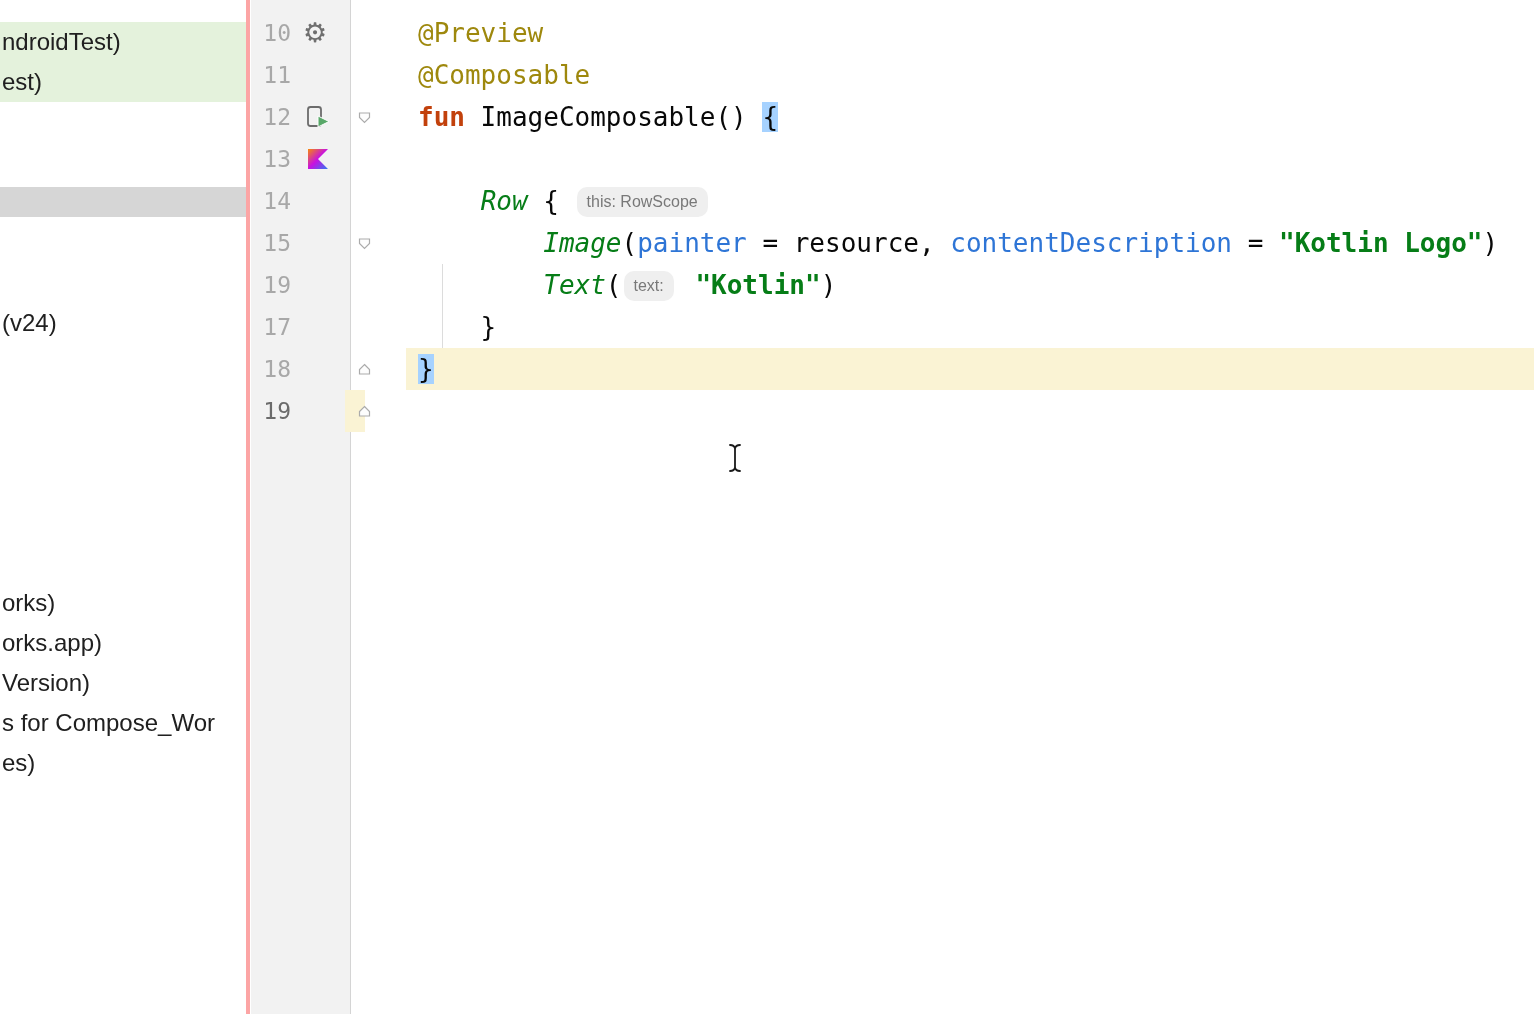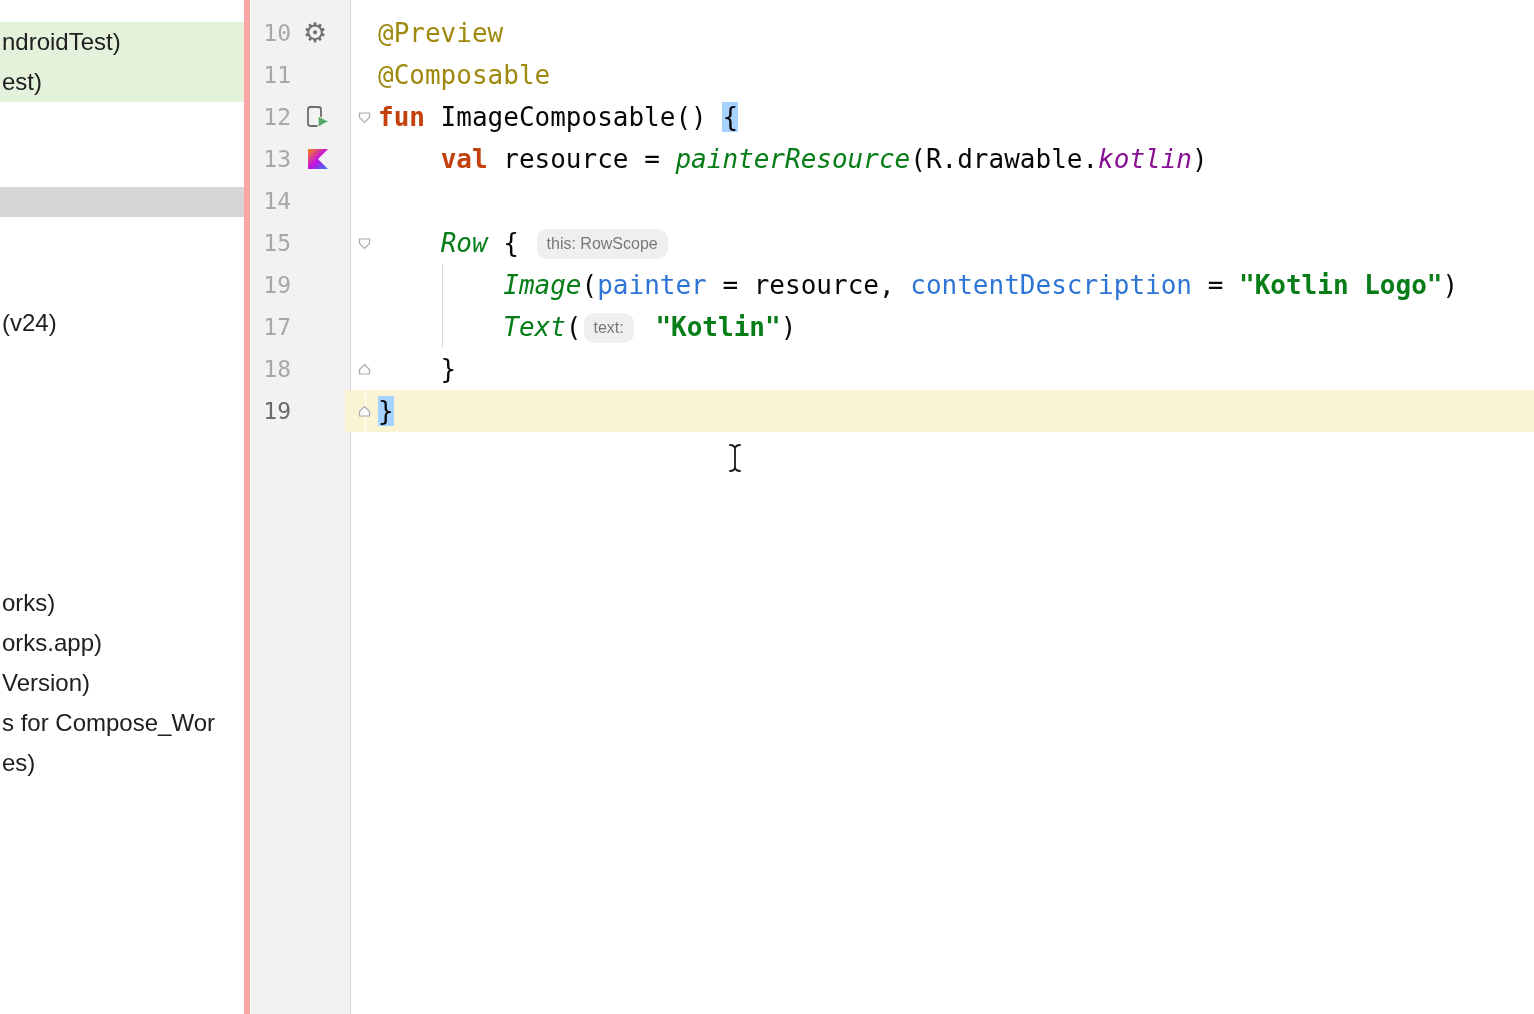--- a/index.html
+++ b/index.html
@@ -1,21 +1,21 @@
 <!DOCTYPE html>
 <html><head>
 <meta charset="utf-8">
 <style>
   html,body{margin:0;padding:0;background:#ffffff;}
   .stage{position:relative;width:1534px;height:1014px;overflow:hidden;background:#ffffff;
          font-family:"Liberation Sans",sans-serif;}
 
   
   .project-panel{position:absolute;left:0;top:0;width:250px;height:100%;background:#ffffff;
-                 border-right:6px solid #fca5a5;box-sizing:border-box;z-index:2;}
+                 border-right:4px solid #fca5a5;box-sizing:border-box;z-index:2;}
   .tree-row{position:absolute;left:0;width:100%;height:40px;display:flex;align-items:center;}
   .tree-row.green{background:#E4F2DC;}
   .tree-row.gray{background:#D6D6D6;height:30px;}
   .tree-label{font-size:24px;color:#202020;white-space:nowrap;padding-left:2px;}
   .tree-item{position:absolute;left:2px;height:30px;line-height:30px;font-size:24px;color:#202020;white-space:nowrap;}
 
   
   .gutter{position:absolute;left:251px;top:0;width:100px;height:100%;background:#F2F2F2;
           border-right:1px solid #d4d4d4;box-sizing:border-box;z-index:1;}
   #gutter-numbers{position:absolute;left:0;top:12px;width:46px;}
@@ -26,21 +26,21 @@
   .gicon{position:absolute;line-height:40px;cursor:default;}
   .gsvg{position:absolute;}
   .gutter-cur{position:absolute;left:345px;top:390px;width:20px;height:42px;background:#FAF3D4;z-index:3;}
   .fold{position:absolute;left:356px;z-index:5;}
 
   
   .editor{position:absolute;left:366px;top:0;right:0;height:100%;background:#ffffff;}
   #code-lines{position:absolute;left:0;top:12px;right:0;}
   .code-line{height:42px;line-height:42px;white-space:pre;padding-left:12px;
              font-family:"DejaVu Sans Mono","Liberation Mono",monospace;
-             font-size:26px;color:#080808;}
+             font-size:26px;color:#080808;margin-left:40px;}
   .code-line.current{background:#FAF3D4;}
   .indent-guide{position:absolute;left:76px;top:264px;width:1px;height:84px;background:#dcdcdc;}
 
   .tk-plain{color:#080808;}
   .tk-keyword{color:#c2410c;font-weight:bold;}
   .tk-annotation{color:#9E880D;}
   .tk-call{color:#067D17;font-style:italic;}
   .tk-string{color:#067D17;font-weight:bold;}
   .tk-named{color:#2E75D6;}
   .tk-field{color:#871094;font-style:italic;}
@@ -123,21 +123,20 @@
   <svg class="fold" style="top:403px" width="17" height="17" viewBox="0 0 17 17">
     <path d="M8.5 3.5 L13.5 8.5 V13 H3.5 V8.5 Z" fill="#fdfdfd" stroke="#ababab" stroke-width="1.2"></path>
   </svg>
 
   <div class="editor">
     <div class="indent-guide"></div>
     <div id="code-lines">
         <div class="code-line"><span class="tk-annotation">@Preview</span></div>
         <div class="code-line"><span class="tk-annotation">@Composable</span></div>
         <div class="code-line"><span class="tk-keyword">fun</span><span class="tk-plain"> ImageComposable() </span><span class="tk-plain sel">{</span></div>
-        <div class="code-line"><span class="tk-plain">    </span><span class="tk-keyword">val</span><span class="tk-plain"> resource = </span><span class="tk-call">painterResource</span><span class="tk-plain">(R.drawable.</span><span class="tk-field">kotlin</span><span class="tk-plain">)</span></div>
         <div class="code-line"></div>
         <div class="code-line"><span class="tk-plain">    </span><span class="tk-call u">Row</span><span class="tk-plain"> { </span><span class="inlay">this: RowScope</span></div>
         <div class="code-line"><span class="tk-plain">        </span><span class="tk-call">Image</span><span class="tk-plain">(</span><span class="tk-named">painter</span><span class="tk-plain"> = resource, </span><span class="tk-named">contentDescription</span><span class="tk-plain"> = </span><span class="tk-string">"Kotlin Logo"</span><span class="tk-plain">)</span></div>
         <div class="code-line"><span class="tk-plain">        </span><span class="tk-call">Text</span><span class="tk-plain">(</span><span class="inlay">text:</span><span class="tk-plain"> </span><span class="tk-string">"Kotlin"</span><span class="tk-plain">)</span></div>
         <div class="code-line"><span class="tk-plain">    }</span></div>
         <div class="code-line current"><span class="tk-plain sel">}</span></div>
       </div>
   </div>
 
   <svg class="ibeam" width="18" height="30" viewBox="0 0 18 30">

